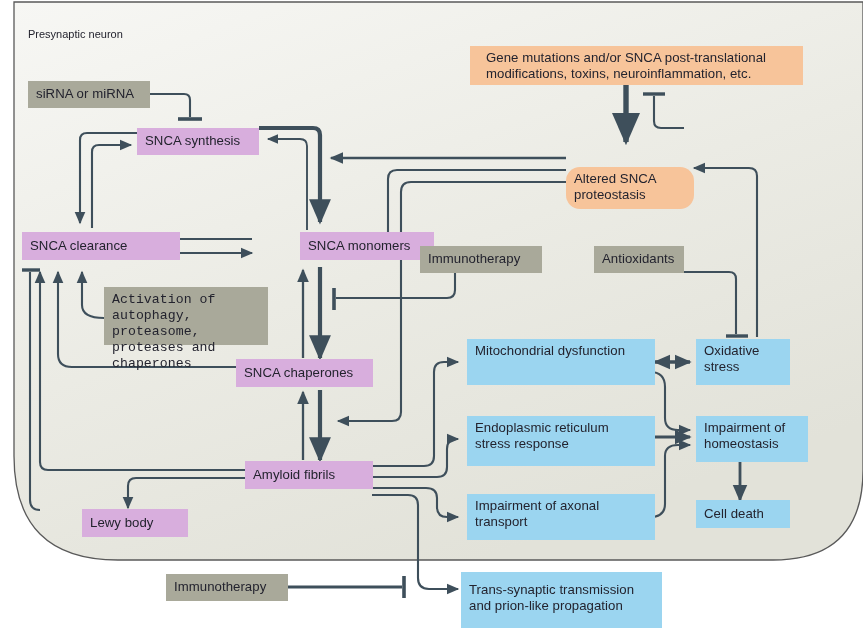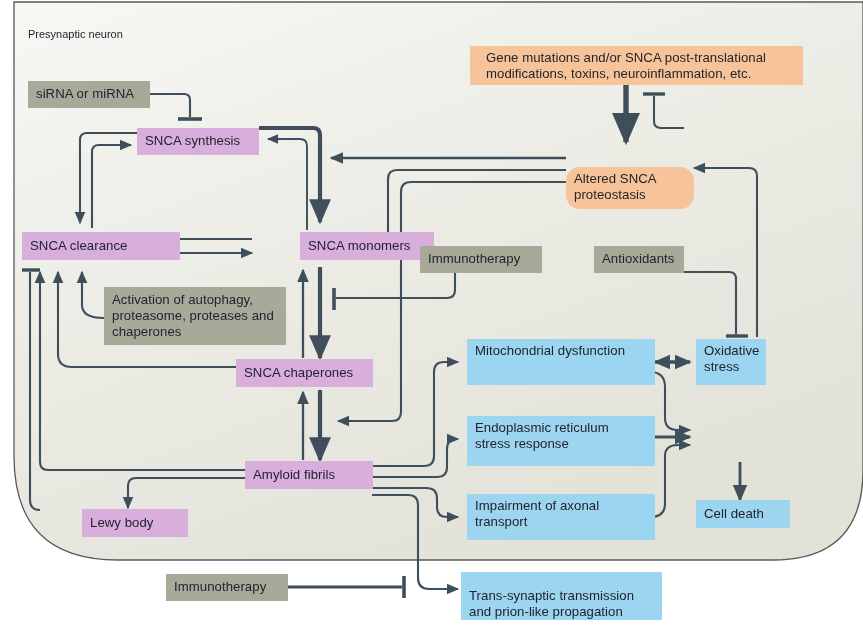--- a/index.html
+++ b/index.html
@@ -159,21 +159,21 @@
   </div>
 
   <div class="node pink" style="left:22px;  top:232px; width:158px; height:28px;">
     <span>SNCA clearance</span>
   </div>
 
   <div class="node pink" style="left:252px; top:232px; width:134px; height:28px;margin-left:48px;">
     <span>SNCA monomers</span>
   </div>
 
-  <div class="node grey" style="left:104px; top:287px; width:182px; height:58px; align-items:flex-start; padding-top:5px;">
+  <div class="node grey" style="left:104px; top:287px; width:164px; height:58px; align-items:flex-start; padding-top:5px;font-family:Liberation Mono, monospace;">
     <span>Activation of autophagy, proteasome, proteases and chaperones</span>
   </div>
 
   <div class="node pink" style="left:236px; top:359px; width:137px; height:28px;">
     <span>SNCA chaperones</span>
   </div>
 
   <div class="node pink" style="left:245px; top:461px; width:128px; height:28px;">
     <span>Amyloid fibrils</span>
   </div>
@@ -196,38 +196,41 @@
   </div>
 
   <div class="node grey" style="left:594px; top:246px; width:90px;  height:27px;">
     <span>Antioxidants</span>
   </div>
 
   <div class="node blue" style="left:467px; top:339px; width:188px; height:46px; align-items:flex-start; padding-top:4px;">
     <span>Mitochondrial dysfunction</span>
   </div>
 
-  <div class="node blue" style="left:696px; top:339px; width:70px;  height:46px; align-items:flex-start; padding-top:4px;">
+  <div class="node blue" style="left:696px; top:339px; width:94px;  height:46px; align-items:flex-start; padding-top:4px;">
     <span>Oxidative stress</span>
   </div>
 
   <div class="node blue" style="left:467px; top:416px; width:188px; height:50px; align-items:flex-start; padding-top:4px;">
     <span>Endoplasmic reticulum stress response</span>
   </div>
 
+  <div class="node blue" style="left:696px; top:416px; width:112px; height:46px; align-items:flex-start; padding-top:4px;">
+    <span>Impairment of homeostasis</span>
+  </div>
 
   <div class="node blue" style="left:467px; top:494px; width:188px; height:46px; align-items:flex-start; padding-top:4px;">
     <span>Impairment of axonal transport</span>
   </div>
 
   <div class="node blue" style="left:696px; top:500px; width:94px;  height:28px;">
     <span>Cell death</span>
   </div>
 
   <div class="node grey" style="left:166px; top:574px; width:122px; height:27px;">
     <span>Immunotherapy</span>
   </div>
 
-  <div class="node blue" style="left:461px; top:572px; width:201px; height:48px; align-items:flex-start; padding-top:16px;">
+  <div class="node blue" style="left:461px; top:572px; width:201px; height:56px; align-items:flex-start; padding-top:10px;">
     <span>Trans-synaptic transmission and prion-like propagation</span>
   </div>
 
 </div>
 
 </body></html>

